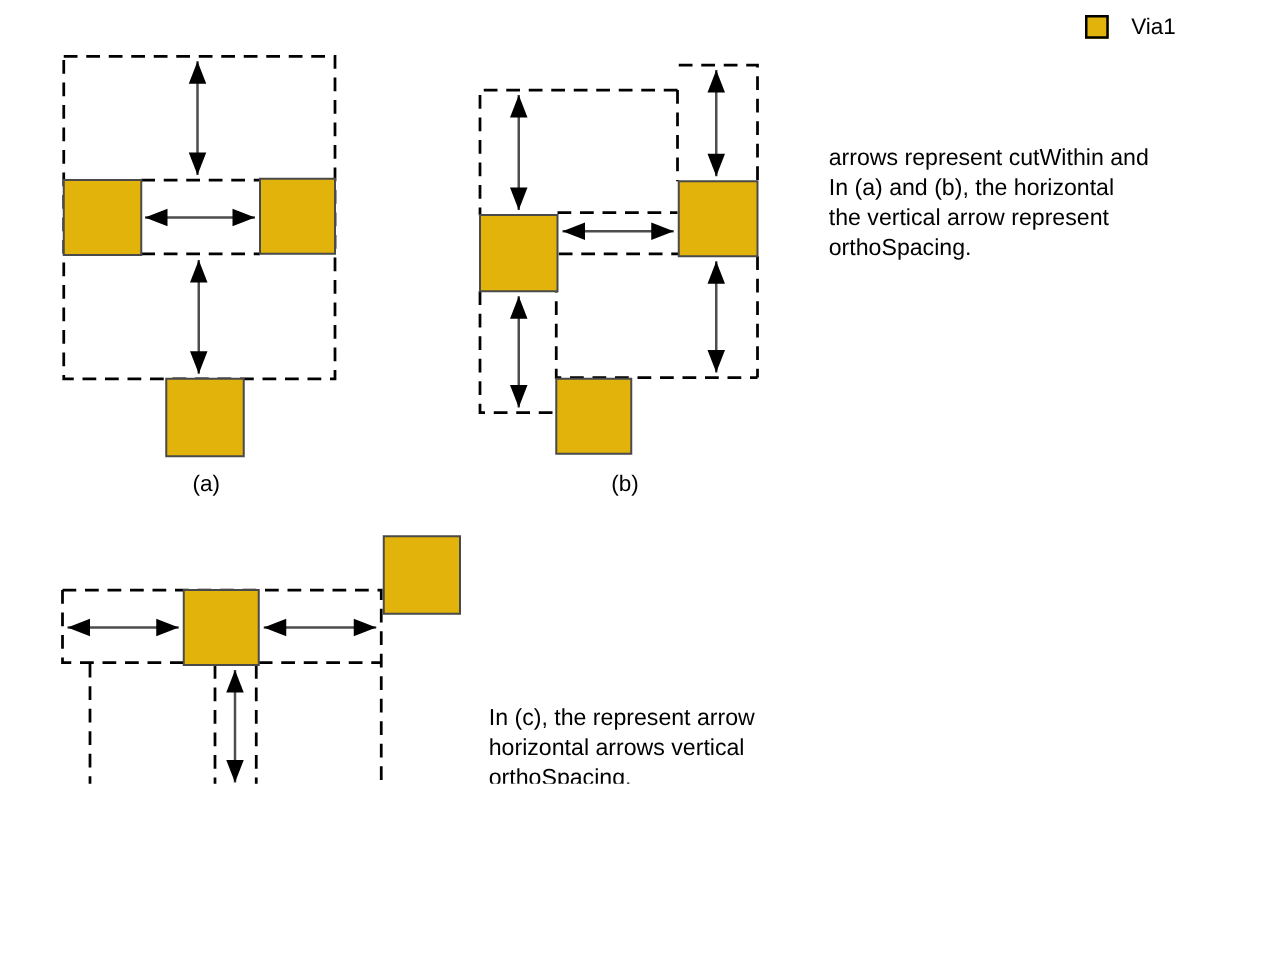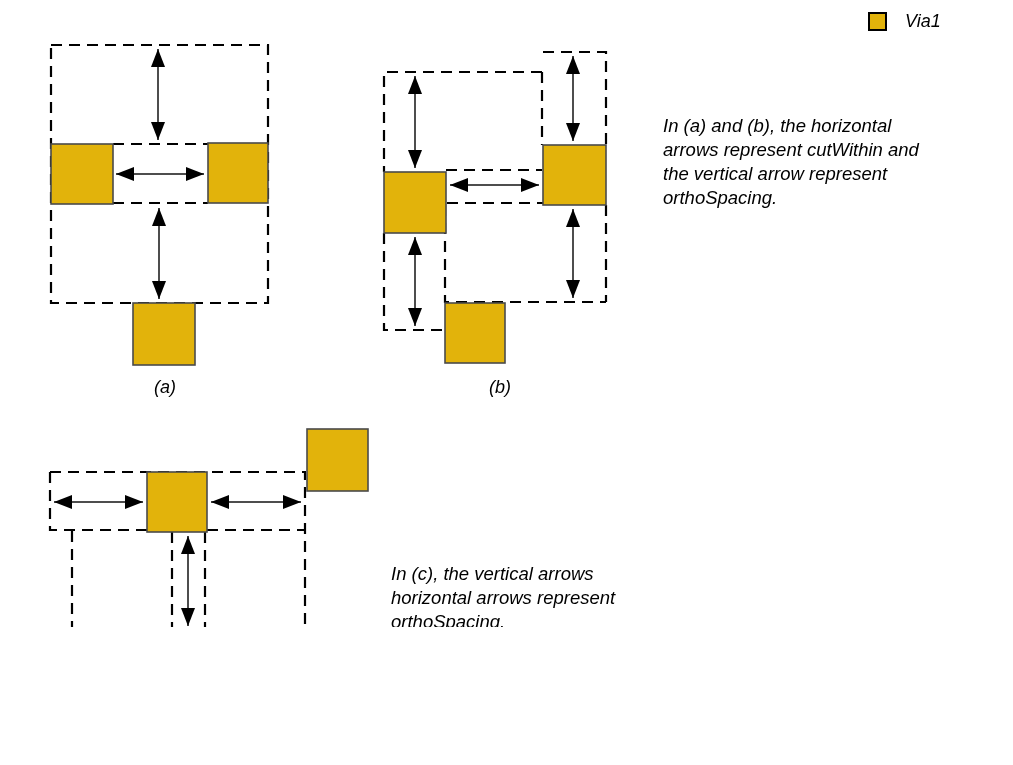--- a/index.html
+++ b/index.html
@@ -1,20 +1,20 @@
 <!DOCTYPE html>
 <html style="--background: #ffffff; --via-fill: #e2b30b; --via-border: #4a4a4a; --dash-line: #000000; --arrow-line: #4d4d4d; --arrow-head: #000000;"><head>
 <meta charset="utf-8">
 <style>
   html,body { margin:0; padding:0; }
   .page {
     position:relative; width:1013px; height:627px;
     background: var(--background, #ffffff);
     font-family:"Liberation Sans", sans-serif;
-    color:#000; overflow:hidden;font-style:italic;
+    color:#000; overflow:hidden;
   }
   .canvas { position:absolute; left:0; top:0; }
   .dash  { stroke: var(--dash-line, #000); stroke-width:2.2; fill:none; stroke-dasharray:11 7; }
   .via   { fill: var(--via-fill, #e2b30b); stroke: var(--via-border, #4a4a4a); stroke-width:1.6; }
   .arrow { stroke: var(--arrow-line, #4d4d4d); stroke-width:2; }
   #ah path { fill: var(--arrow-head, #000); stroke:none; }
   .fig-label {
     position:absolute; font-size:18px; line-height:20px;
     transform:translateX(-50%); white-space:nowrap;
   }
@@ -82,25 +82,25 @@
   <div class="legend">
     <span class="swatch"></span>
     <span class="legend-label">Via1</span>
   </div>
 
   <div class="fig-label" style="left:165px; top:377px;">(a)</div>
   <div class="fig-label" style="left:500px; top:377px;">(b)</div>
   <div class="fig-label" style="left:165px; top:701px;">(c)</div>
 
   <div class="caption" style="left:663px; top:114px;">
+    <div>arrows represent cutWithin and</div>
     <div>In (a) and (b), the horizontal</div>
-    <div>arrows represent cutWithin and</div>
     <div>the vertical arrow represent</div>
     <div>orthoSpacing.</div>
   </div>
 
   <div class="caption" style="left:391px; top:562px;">
-    <div>In (c), the vertical arrows</div>
-    <div>horizontal arrows represent</div>
+    <div>In (c), the represent arrow</div>
+    <div>horizontal arrows vertical</div>
     <div>orthoSpacing.</div>
   </div>
 
 </div>
 
 </body></html>

